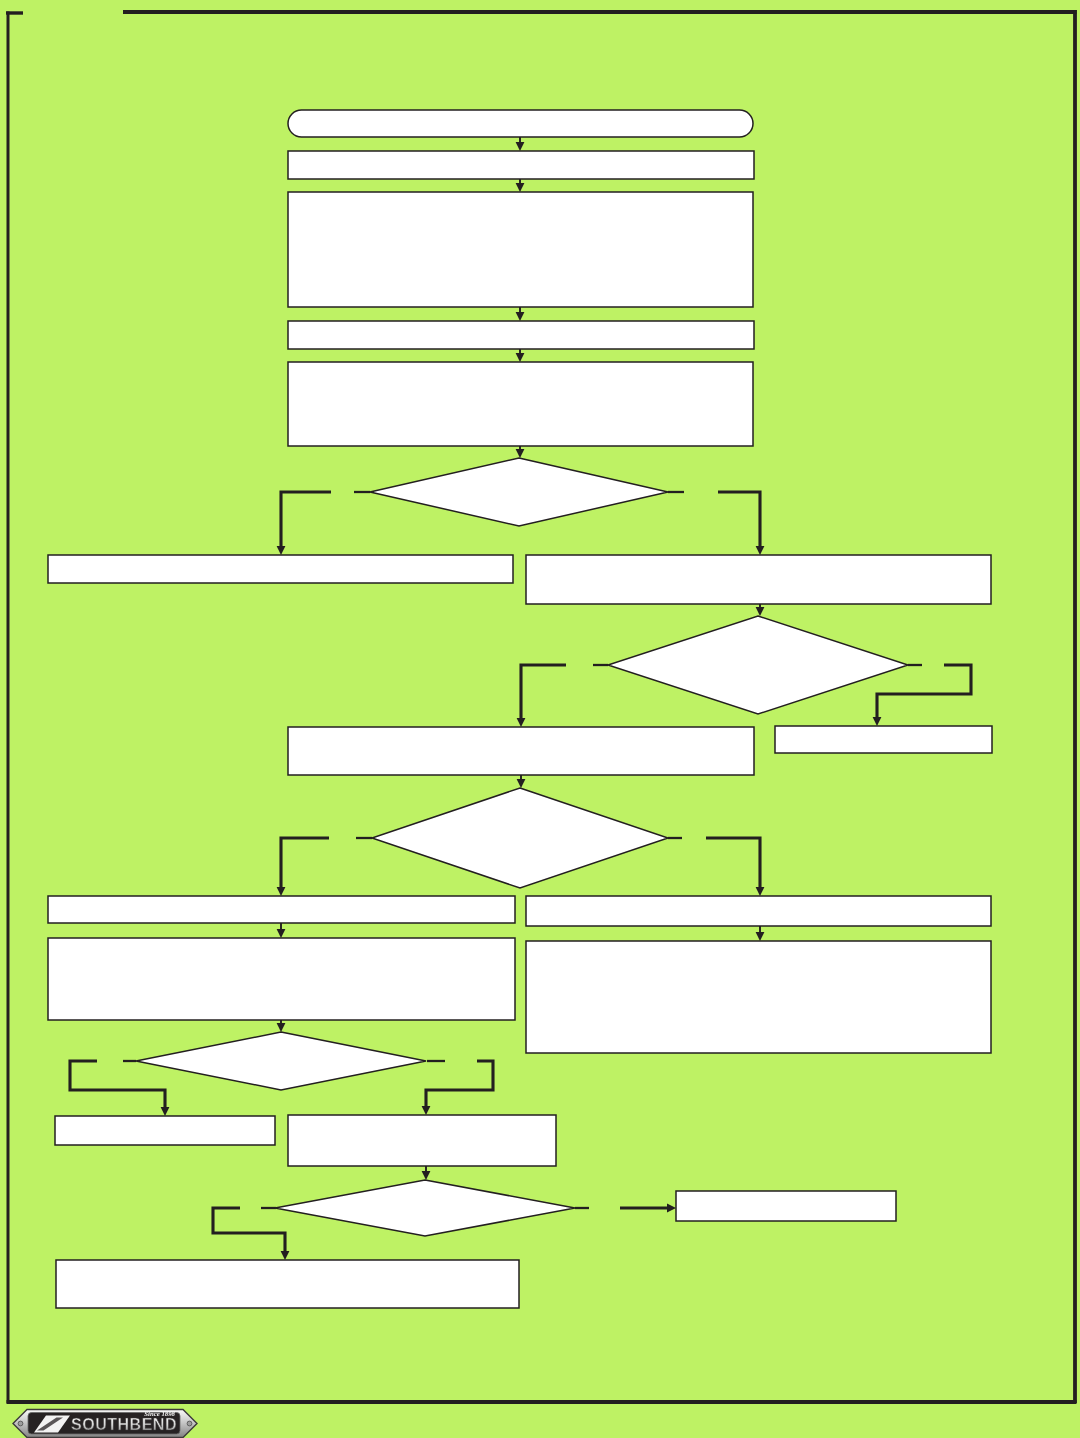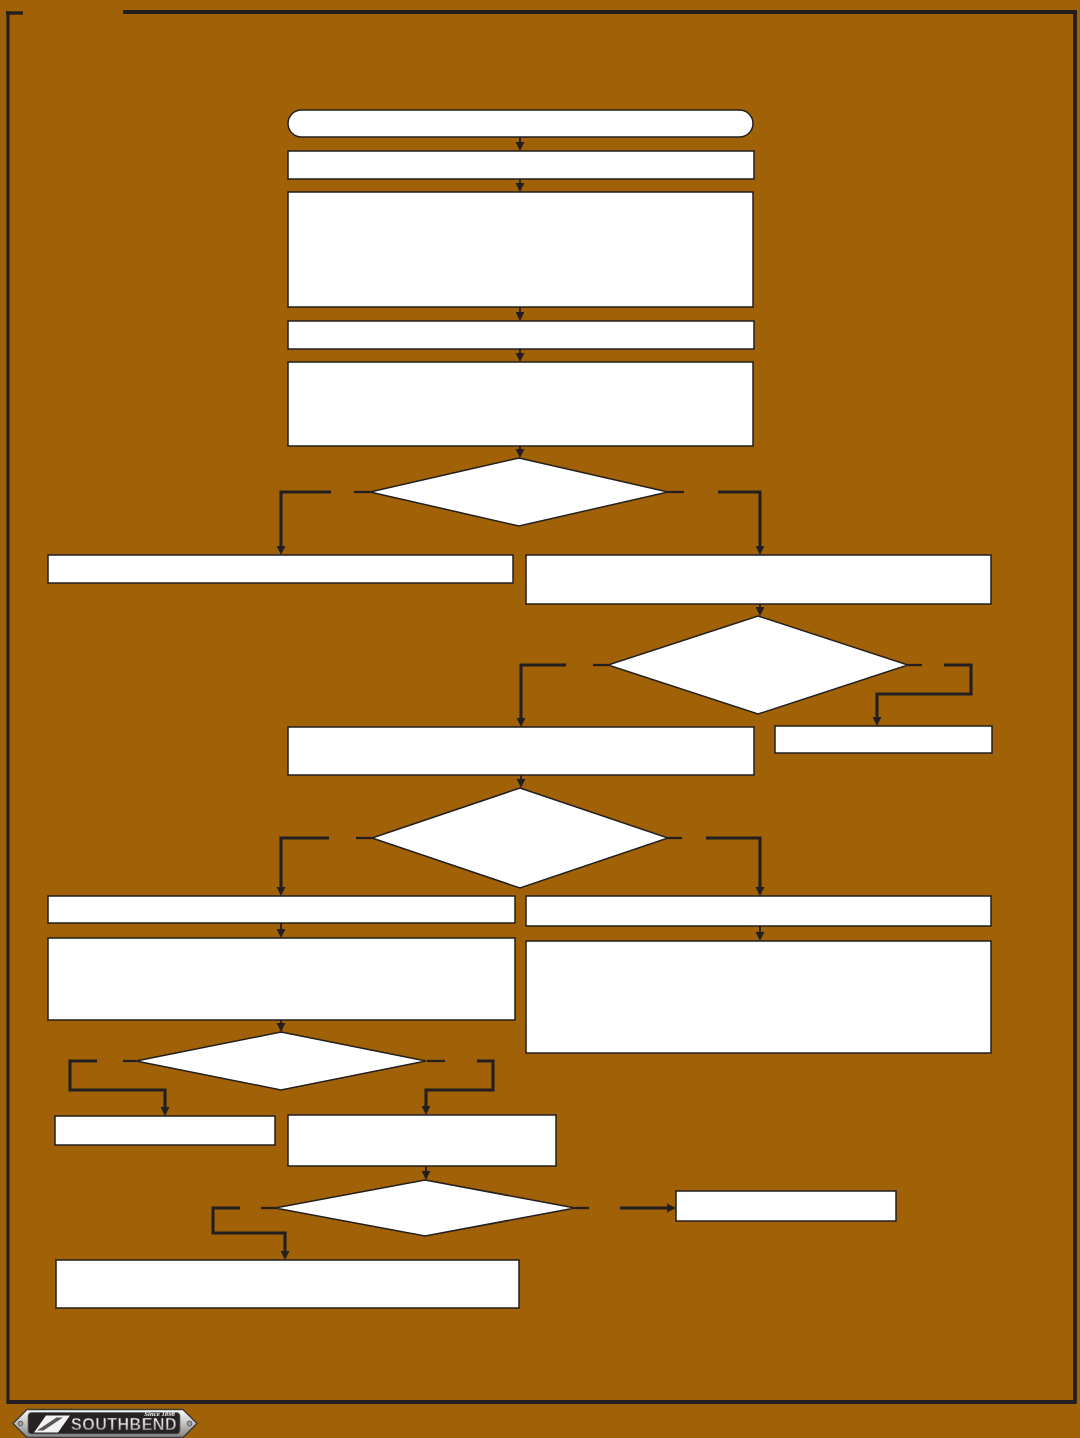--- a/index.html
+++ b/index.html
@@ -8,21 +8,21 @@
     background: #ffffff;
     width: 1080px;
     height: 1438px;
     overflow: hidden;
     font-family: "Liberation Sans", sans-serif;
   }
   .page {
     position: relative;
     width: 1080px;
     height: 1438px;
-    background: #a16207;
+    background: #bef264;
   }
   svg { display: block; }
   text { user-select: none; }
 </style>
 </head>
 <body>
 
 <div class="page">
   <svg width="1080" height="1438" viewBox="0 0 1080 1438" xmlns="http://www.w3.org/2000/svg">
 

